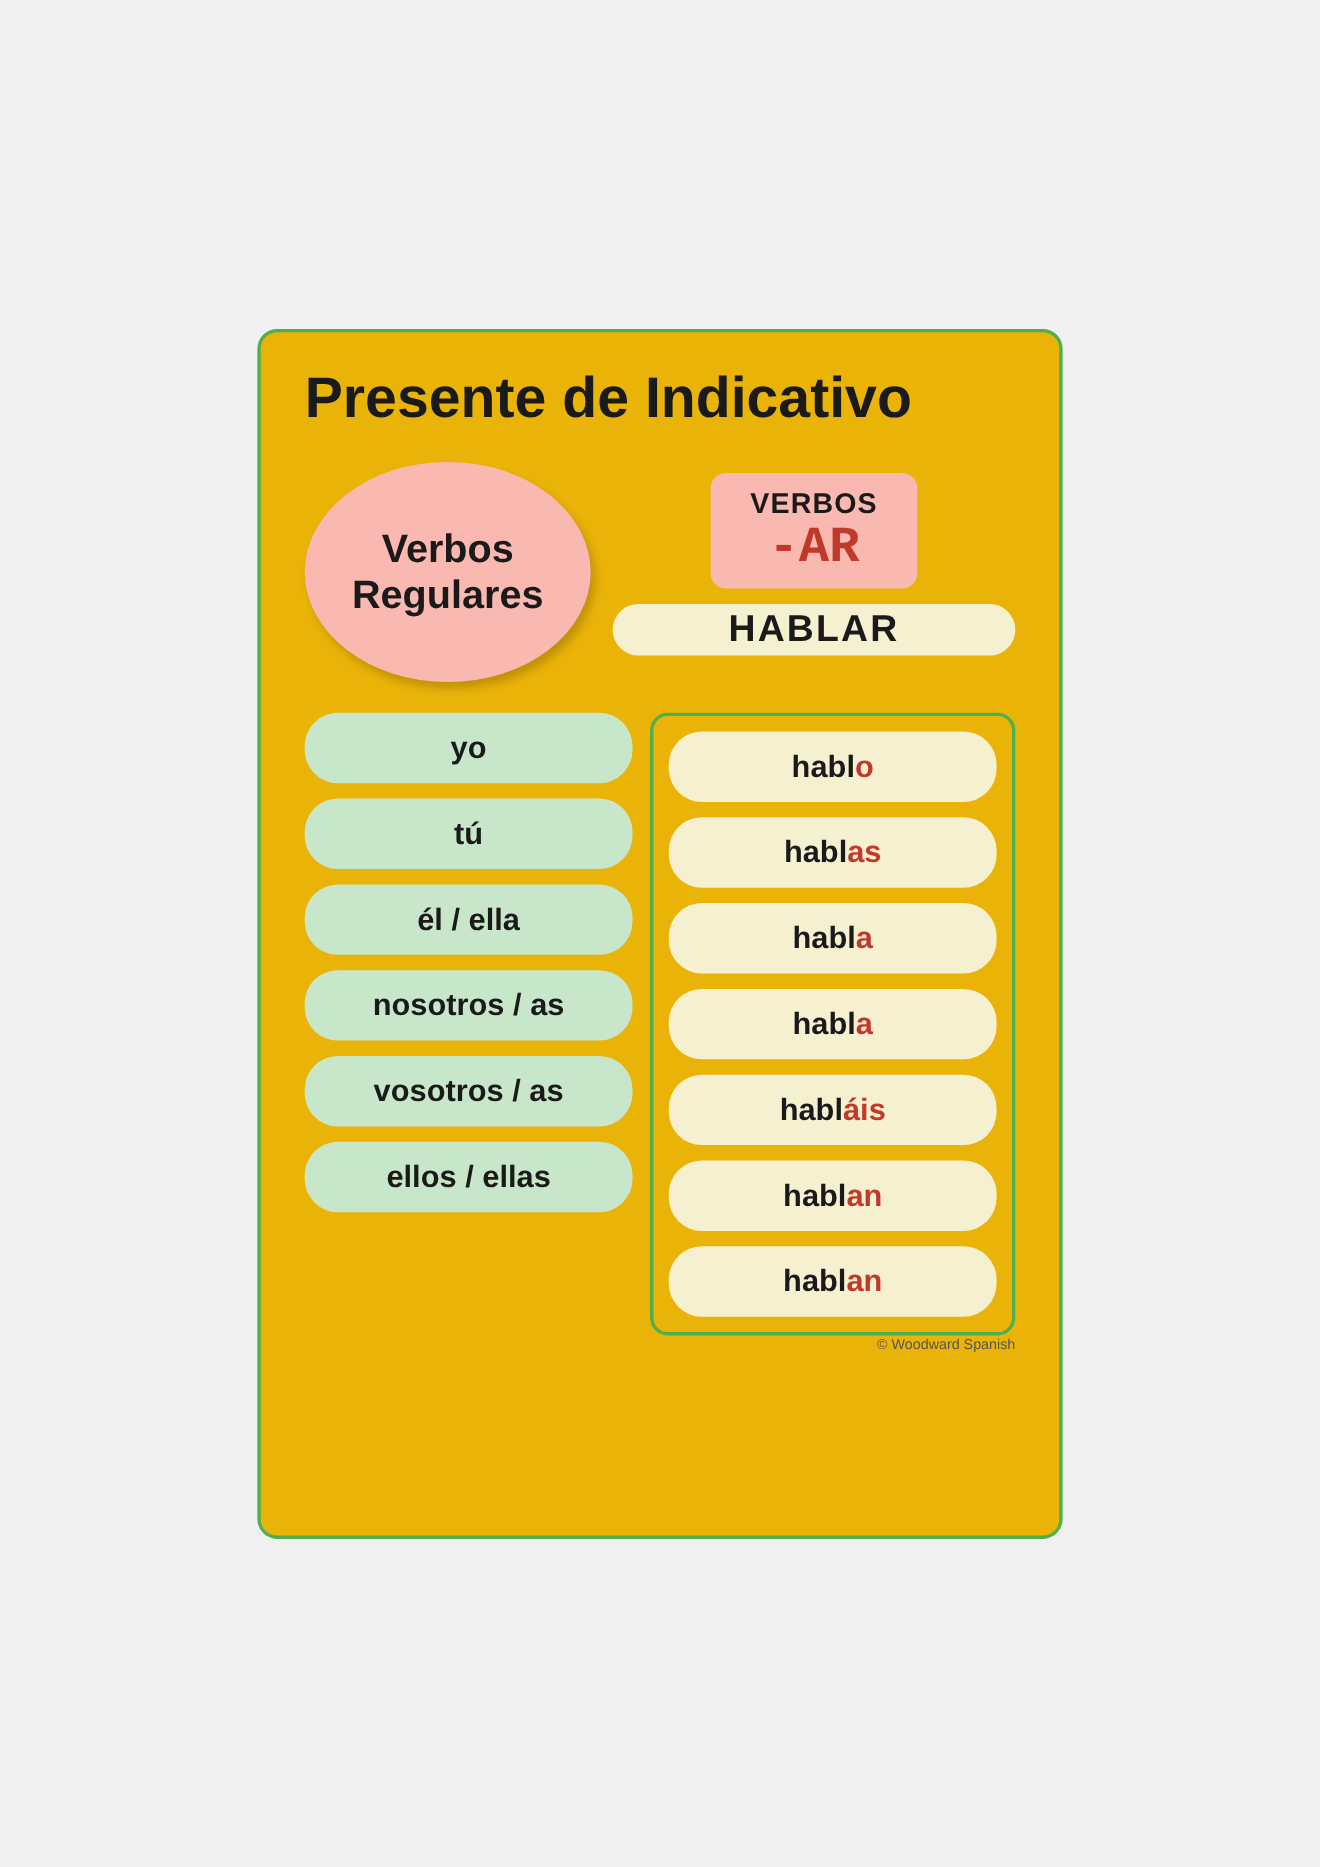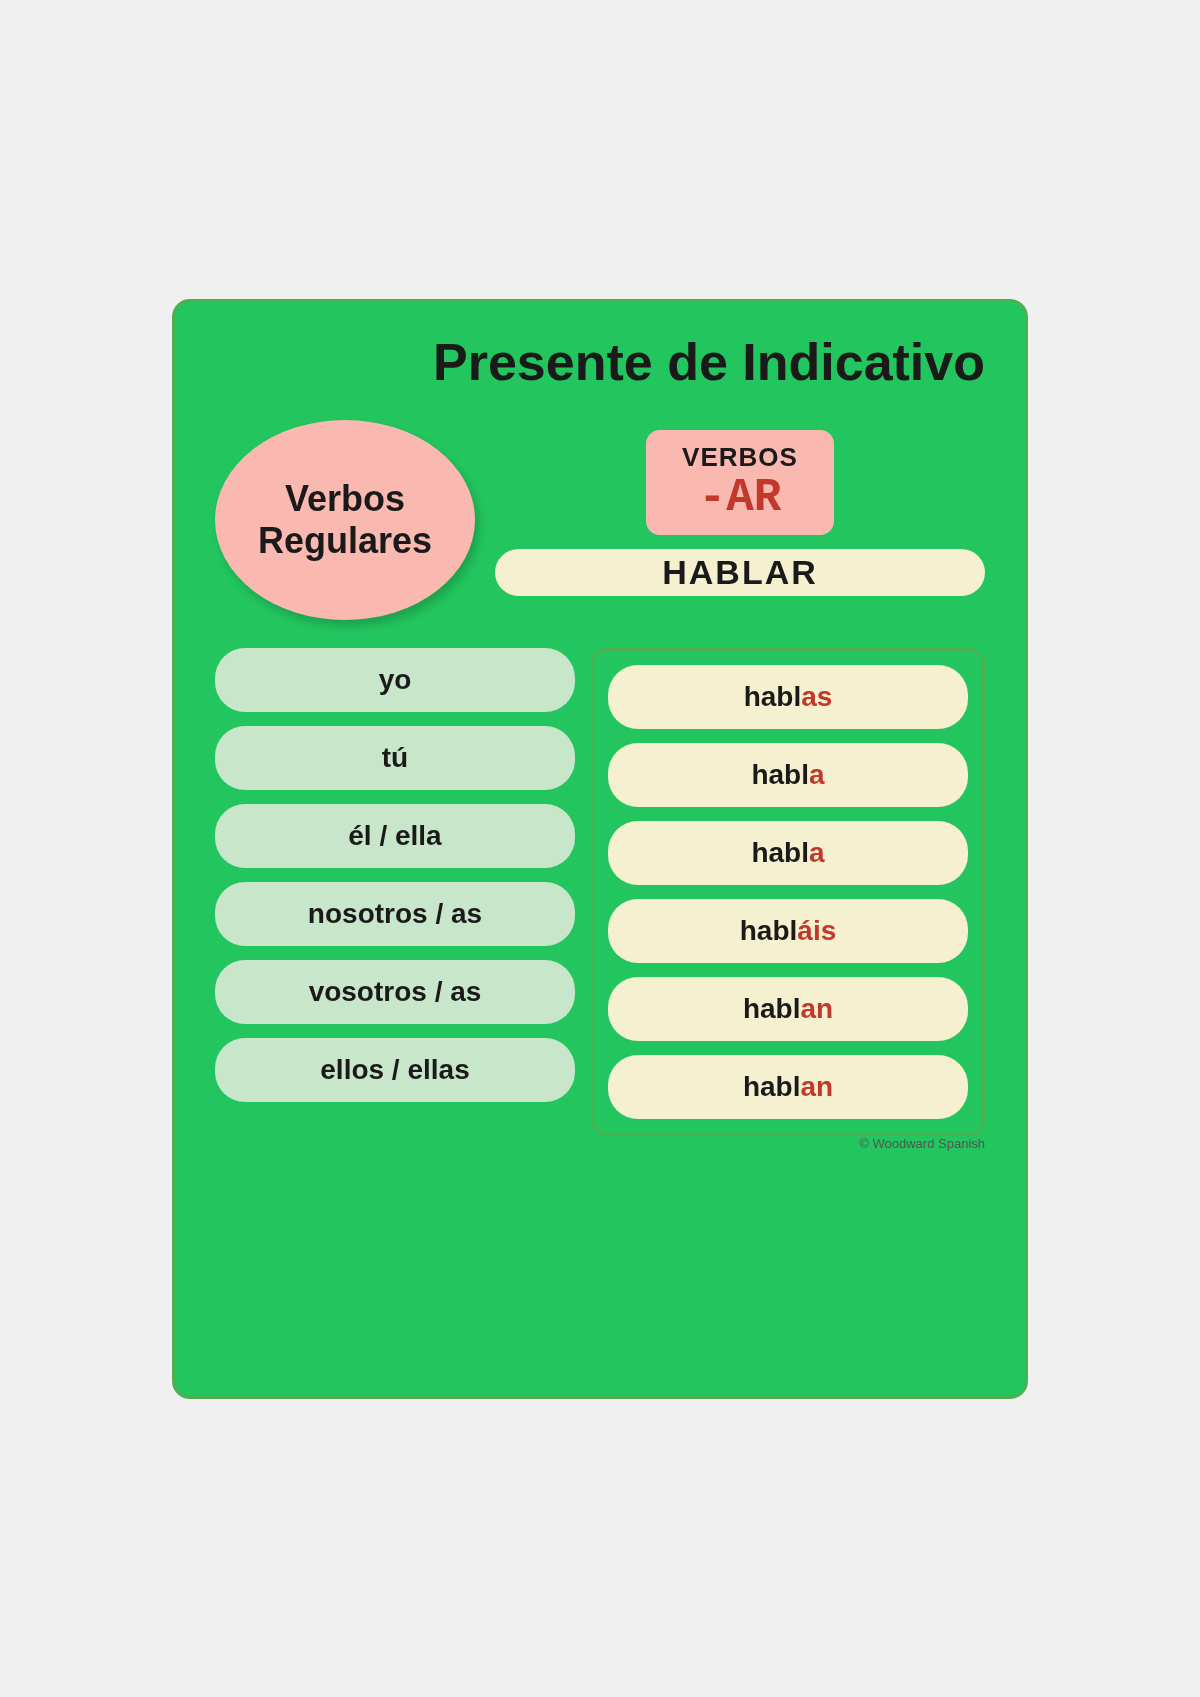--- a/index.html
+++ b/index.html
@@ -7,29 +7,29 @@
     body {
       background: #f0f0f0;
       display: flex;
       justify-content: center;
       align-items: center;
       min-height: 100vh;
       font-family: Arial, sans-serif;
     }
 
     .card {
-      width: 856px;
+      width: 732px;
       min-height: 1100px;
-      background: #22c55e;
+      background: #eab308;
       border: 3px solid #4caf50;
       border-radius: 18px;
       padding: 30px 40px 30px 40px;
       display: flex;
       flex-direction: column;
-      align-items: flex-end;
+      align-items: flex-start;
     }
 
     .main-title {
       font-size: 52px;
       font-weight: 900;
       color: #1a1a1a;
       text-align: center;
       margin-bottom: 28px;
       font-family: Arial Black, Arial, sans-serif;
     }
@@ -197,20 +197,21 @@
 
     <div class="pronoun-pill">yo</div>
         <div class="pronoun-pill">tú</div>
         <div class="pronoun-pill">él / ella</div>
         <div class="pronoun-pill">nosotros / as</div>
         <div class="pronoun-pill">vosotros / as</div>
         <div class="pronoun-pill">ellos / ellas</div>
       </div>
     <div class="verbs-col-wrapper">
 
+    <div class="verb-pill">habl<span class="ending">o</span></div>
         <div class="verb-pill">habl<span class="ending">as</span></div>
         <div class="verb-pill">habl<span class="ending">a</span></div>
         <div class="verb-pill">habl<span class="ending">a</span></div>
         <div class="verb-pill">habl<span class="ending">áis</span></div>
         <div class="verb-pill">habl<span class="ending">an</span></div>
         <div class="verb-pill">habl<span class="ending">an</span></div>
       </div>
   </div>
 
   <div class="copyright">© Woodward Spanish</div>

